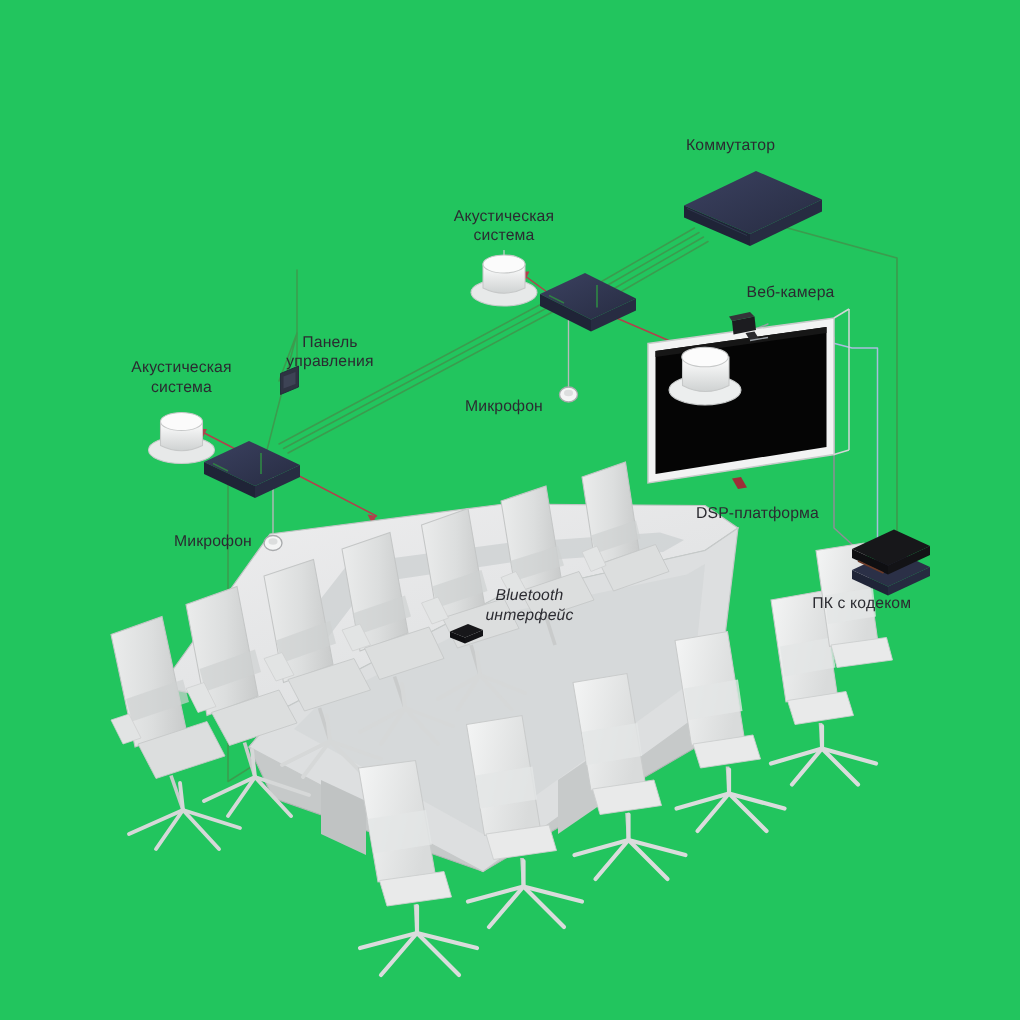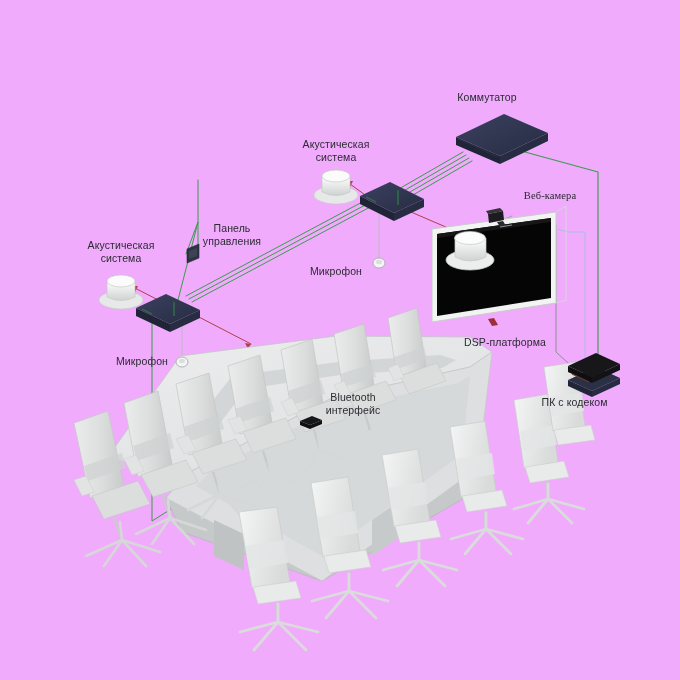--- a/index.html
+++ b/index.html
@@ -1,18 +1,18 @@
 <!DOCTYPE html>
 <html><head>
 <meta charset="utf-8">
 <style>
   html,body{margin:0;padding:0;background:#ffffff;}
   body{width:680px;height:680px;overflow:hidden;
        font-family:"Liberation Sans","DejaVu Sans",sans-serif;}
-  #stage{position:relative;width:680px;height:680px;background:#f0abfc;}
+  #stage{position:relative;width:680px;height:680px;background:#22c55e;}
   #scene{position:absolute;inset:0;}
   .lbl{position:absolute;color:#2b2b31;font-size:10.5px;line-height:13px;
        text-align:center;white-space:pre-line;letter-spacing:.1px;}
 </style>
 </head>
 <body>
 
 <div id="stage">
 
   <svg id="scene" viewBox="0 0 680 680">
@@ -350,25 +350,25 @@
       <path d="M300,421 L312,416 L322,420 L310,425 Z" fill="#17171a"></path>
       <path d="M300,421 L310,425 L310,429 L300,425 Z" fill="#0f0f12"></path>
       <path d="M310,425 L322,420 L322,424 L310,429 Z" fill="#131316"></path>
     </g>
 
   </svg>
 
   <div class="lbl" style="left:487px;top:91px;width:120px;margin-left:-60px;">Коммутатор</div>
   <div class="lbl" style="left:336px;top:138px;width:100px;margin-left:-50px;">Акустическая
 система</div>
-  <div class="lbl" style="left:550px;top:189px;width:100px;margin-left:-50px;font-family:Liberation Serif, serif;">Веб-камера</div>
-  <div class="lbl" style="left:232px;top:222px;width:100px;margin-left:-50px;">Панель
+  <div class="lbl" style="left:527px;top:189px;width:100px;margin-left:-50px;">Веб-камера</div>
+  <div class="lbl" style="left:220px;top:222px;width:100px;margin-left:-50px;">Панель
 управления</div>
   <div class="lbl" style="left:121px;top:239px;width:100px;margin-left:-50px;">Акустическая
 система</div>
   <div class="lbl" style="left:336px;top:265px;width:80px;margin-left:-40px;">Микрофон</div>
   <div class="lbl" style="left:142px;top:355px;width:80px;margin-left:-40px;">Микрофон</div>
   <div class="lbl" style="left:505px;top:336px;width:110px;margin-left:-55px;">DSP-платформа</div>
-  <div class="lbl" style="left:353px;top:391px;width:90px;margin-left:-45px;">Bluetooth
+  <div class="lbl" style="left:353px;top:391px;width:90px;margin-left:-45px;font-style:italic;">Bluetooth
 интерфейс</div>
   <div class="lbl" style="left:574px;top:396px;width:95px;margin-left:-47px;">ПК с кодеком</div>
 
 </div>
 
 </body></html>

